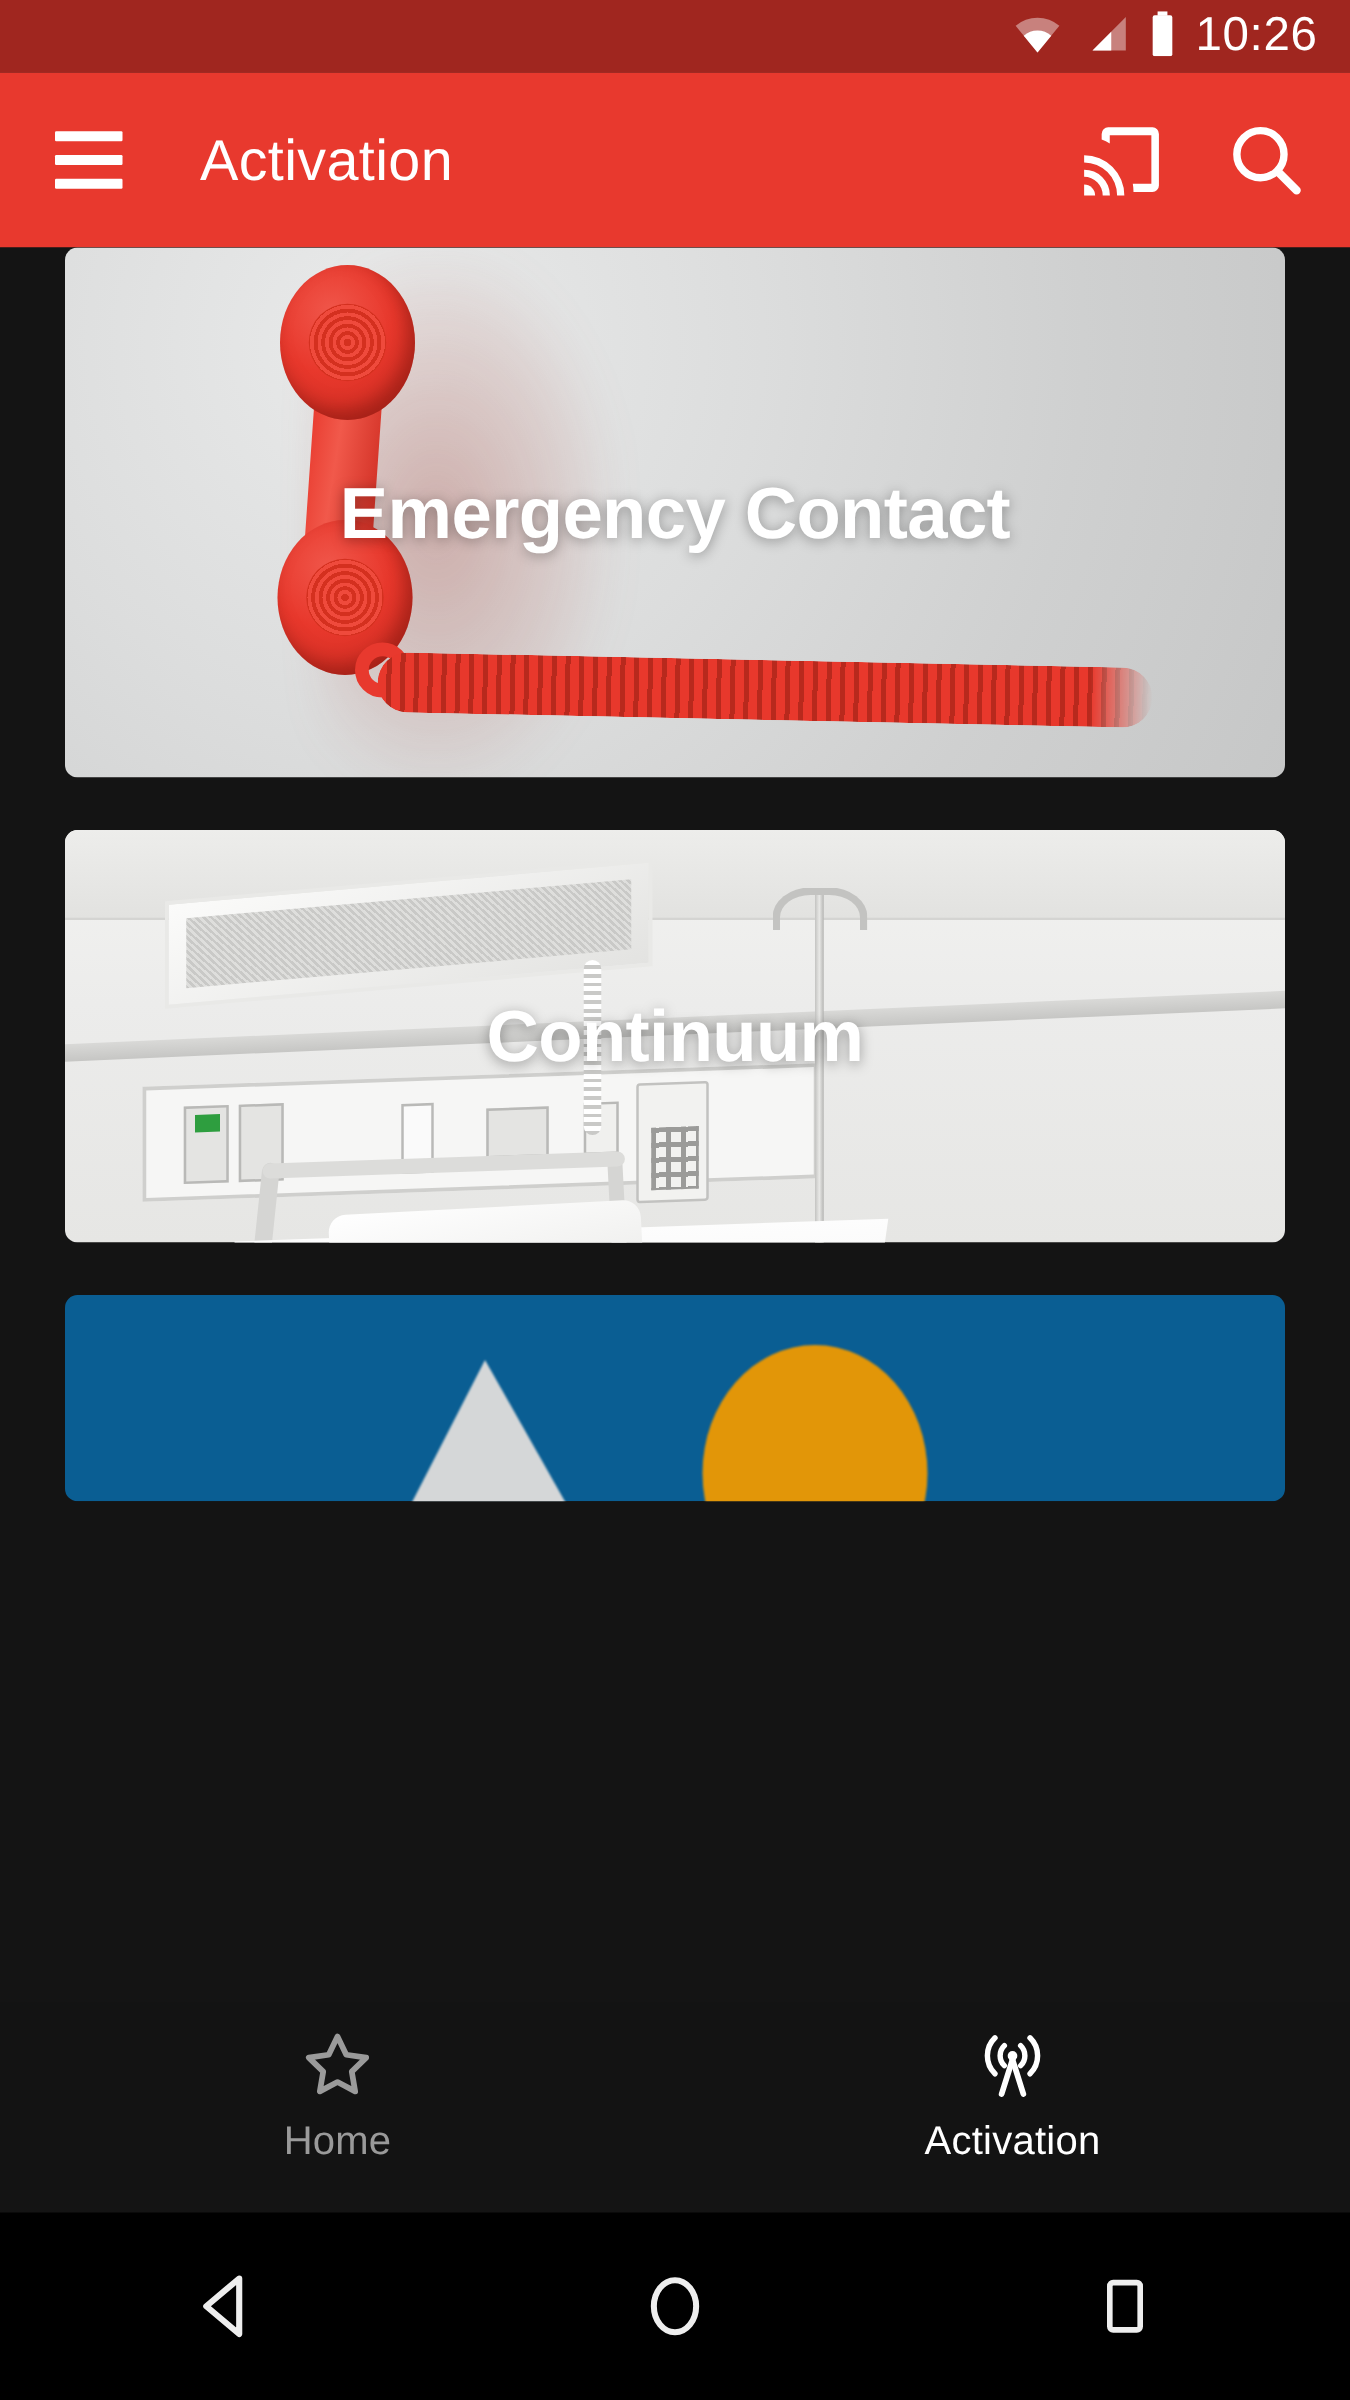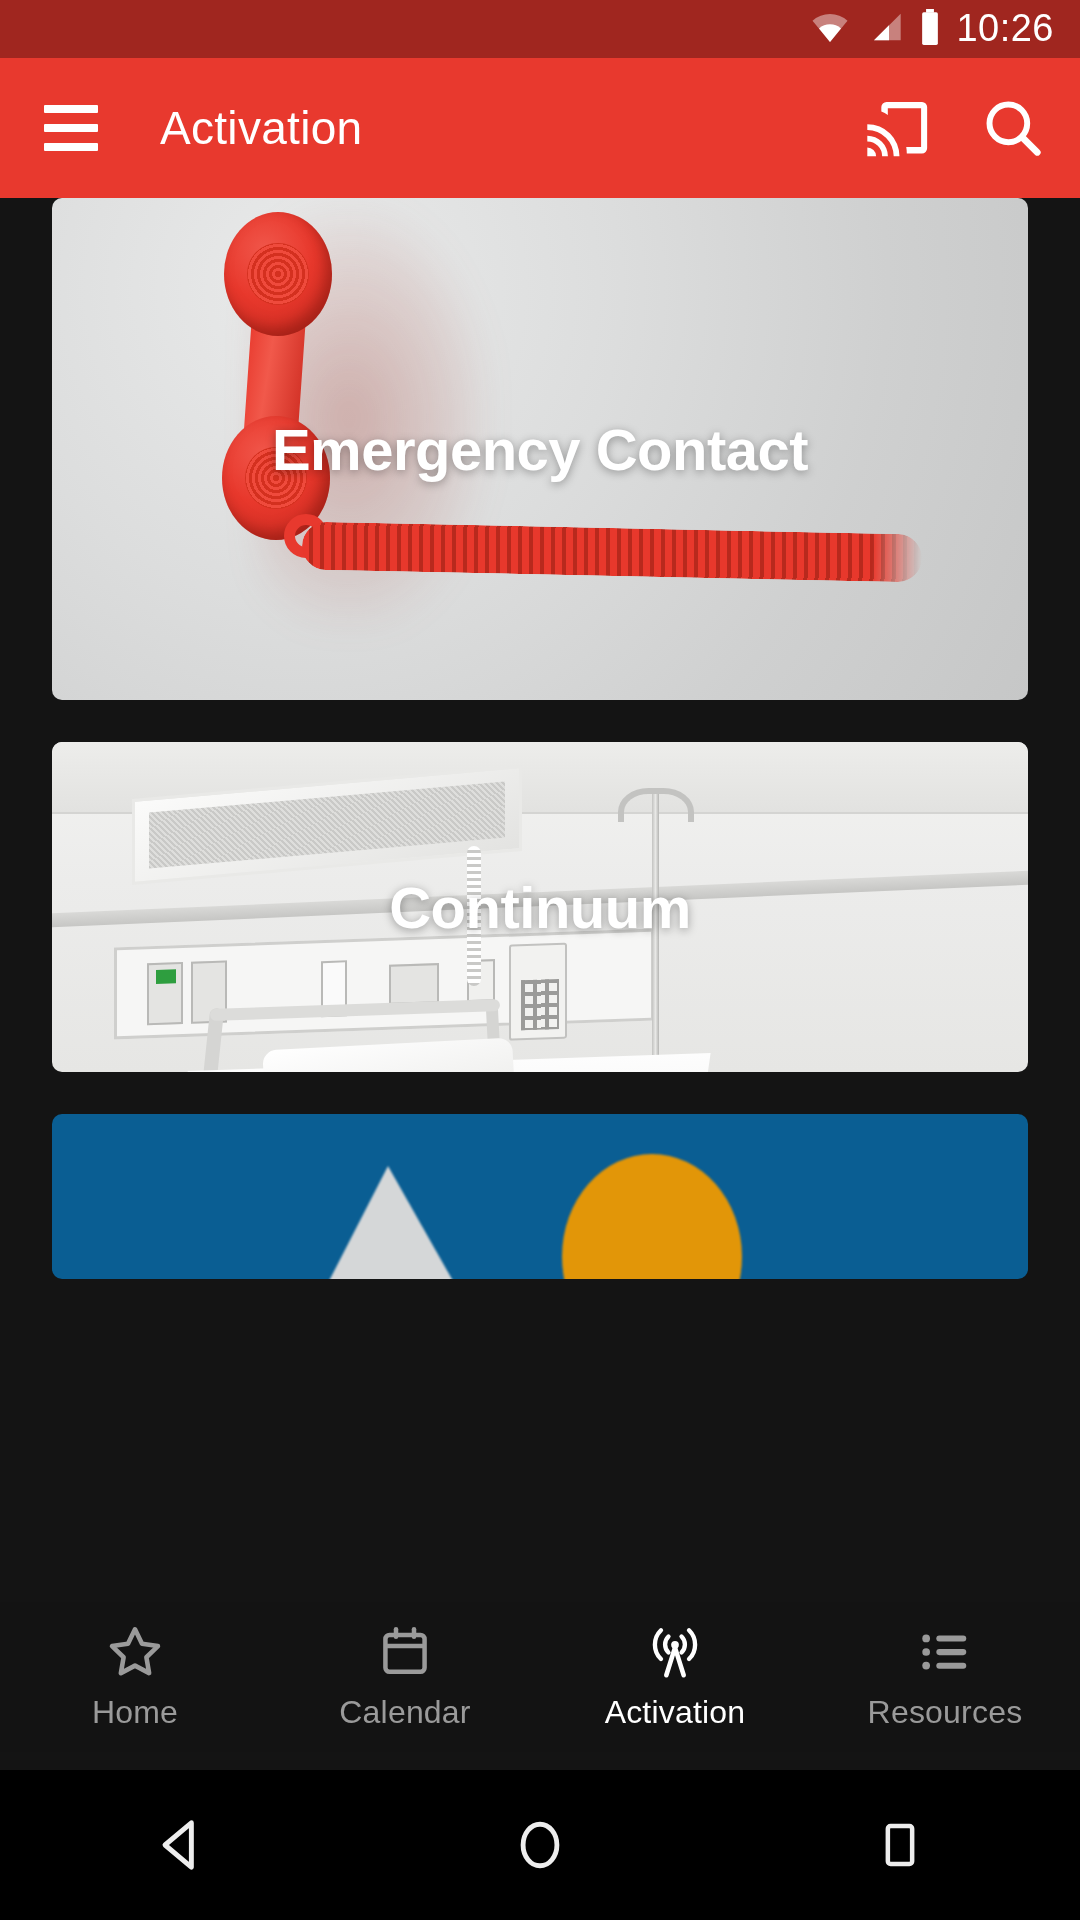--- a/index.html
+++ b/index.html
@@ -59,21 +59,21 @@
   .card-title{
     color:#ffffff; font-size:58px; font-weight:bold;
     text-shadow:0 2px 10px rgba(0,0,0,.35); letter-spacing:-.5px;
   }
   .card-sub{
     color:#f2f2f2; font-size:44px; font-weight:400; margin-top:8px;
     text-shadow:0 2px 10px rgba(0,0,0,.35);
   }
 
   
-  .card-emergency{ height:502px; margin-top:0; }
+  .card-emergency{ height:424px; margin-top:0; }
   .photo-phone{
     position:absolute; inset:0;
     background:
       radial-gradient(circle at 26% 18%, #e9eaea 0%, #dcdddd 38%, #cfd0d0 70%, #c6c7c7 100%);
   }
   .ph-shadow{
     position:absolute; left:205px; top:10px; width:230px; height:420px;
     background:radial-gradient(ellipse at 40% 50%, rgba(160,60,50,.33) 0%, rgba(170,80,70,.12) 55%, rgba(0,0,0,0) 75%);
     filter:blur(16px);
   }
@@ -362,60 +362,36 @@
 
   <div class="nav-item">
     <div class="nav-icon">
       <svg width="60" height="58" viewBox="0 0 24 24">
         <path d="M12 2.6l2.9 6 6.6.95-4.78 4.63 1.13 6.55L12 17.64 6.15 20.73l1.13-6.55L2.5 9.55 9.1 8.6z" fill="none" stroke="#9a9a9a" stroke-width="1.9" stroke-linejoin="round"></path>
       </svg>
     </div>
     <div class="nav-label">Home</div>
   </div>
 
-  <div class="nav-item">
-    <div class="nav-icon">
-      <svg width="54" height="58" viewBox="0 0 24 24">
-        <rect x="3.3" y="4.4" width="17.4" height="16.4" rx="1.8" fill="none" stroke="#9a9a9a" stroke-width="2"></rect>
-        <line x1="3.3" y1="9.3" x2="20.7" y2="9.3" stroke="#9a9a9a" stroke-width="2"></line>
-        <line x1="8" y1="1.9" x2="8" y2="5.2" stroke="#9a9a9a" stroke-width="2" stroke-linecap="round"></line>
-        <line x1="16" y1="1.9" x2="16" y2="5.2" stroke="#9a9a9a" stroke-width="2" stroke-linecap="round"></line>
-      </svg>
-    </div>
-    <div class="nav-label">Calendar</div>
-  </div>
 
   <div class="nav-item active">
     <div class="nav-icon">
       <svg width="62" height="58" viewBox="0 0 24 24">
         <path d="M9.3 5.6a4.6 4.6 0 0 0 0 6.6" fill="none" stroke="#fff" stroke-width="1.8" stroke-linecap="round"></path>
         <path d="M14.7 5.6a4.6 4.6 0 0 1 0 6.6" fill="none" stroke="#fff" stroke-width="1.8" stroke-linecap="round"></path>
         <path d="M6.2 3a8.3 8.3 0 0 0 0 11.9" fill="none" stroke="#fff" stroke-width="1.8" stroke-linecap="round"></path>
         <path d="M17.8 3a8.3 8.3 0 0 1 0 11.9" fill="none" stroke="#fff" stroke-width="1.8" stroke-linecap="round"></path>
         <circle cx="12" cy="9" r="1.6" fill="#fff"></circle>
         <path d="M12 10.2 L8.4 21.6" fill="none" stroke="#fff" stroke-width="1.9" stroke-linecap="round"></path>
         <path d="M12 10.2 L15.6 21.6" fill="none" stroke="#fff" stroke-width="1.9" stroke-linecap="round"></path>
       </svg>
     </div>
     <div class="nav-label">Activation</div>
   </div>
 
-  <div class="nav-item">
-    <div class="nav-icon">
-      <svg width="58" height="58" viewBox="0 0 24 24">
-        <circle cx="4.2" cy="6.4" r="1.6" fill="#9a9a9a"></circle>
-        <circle cx="4.2" cy="12" r="1.6" fill="#9a9a9a"></circle>
-        <circle cx="4.2" cy="17.6" r="1.6" fill="#9a9a9a"></circle>
-        <rect x="8.4" y="5.2" width="12.4" height="2.5" rx="1.25" fill="#9a9a9a"></rect>
-        <rect x="8.4" y="10.8" width="12.4" height="2.5" rx="1.25" fill="#9a9a9a"></rect>
-        <rect x="8.4" y="16.4" width="12.4" height="2.5" rx="1.25" fill="#9a9a9a"></rect>
-      </svg>
-    </div>
-    <div class="nav-label">Resources</div>
-  </div>
 
 
 </div>
 
 <div class="system-nav">
   <div class="sys-btn">
     <svg width="62" height="62" viewBox="0 0 24 24">
       <path d="M16.4 3.4 L6.2 12 L16.4 20.6 Z" fill="none" stroke="#eeeeee" stroke-width="1.9" stroke-linejoin="round"></path>
     </svg>
   </div>

